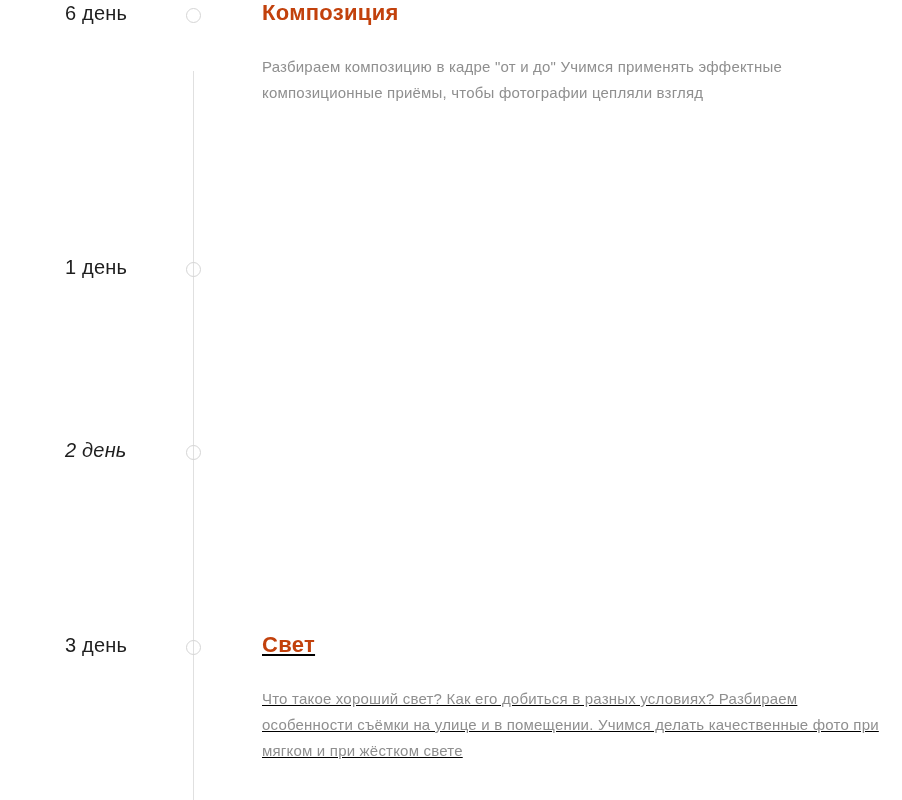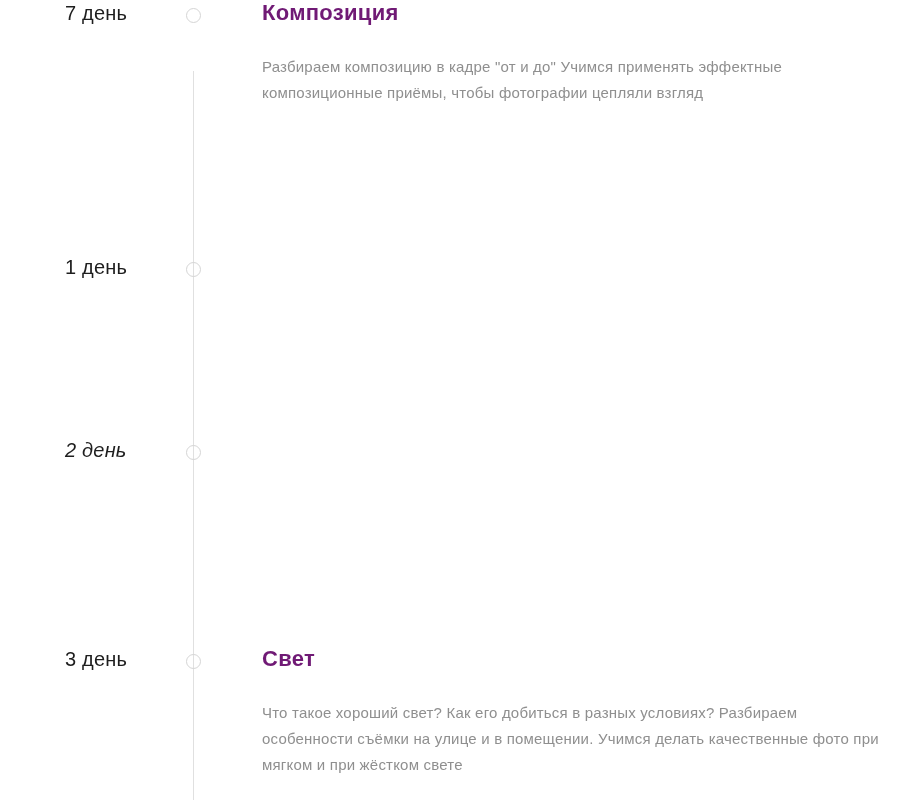--- a/index.html
+++ b/index.html
@@ -30,21 +30,21 @@
   }
 
   .timeline-item {
     position: absolute;
     left: 0;
     width: 902px;
   }
   .timeline-item:nth-of-type(1) { top: 49px; }
   .timeline-item:nth-of-type(2) { top: 254px; }
   .timeline-item:nth-of-type(3) { top: 437px; font-style: italic; }
-  .timeline-item:nth-of-type(4) { top: 646px; }
+  .timeline-item:nth-of-type(4) { top: 632px; text-decoration: underline; }
 
   .day-label {
     position: absolute;
     left: 65px;
     top: 0;
     font-size: 20px;
     line-height: 26px;
     font-weight: 500;
     color: #1e1e1e;
     letter-spacing: 0.2px;
@@ -65,21 +65,21 @@
 
   .item-content {
     margin-left: 262px;
     width: 625px;
   }
 
   .item-title {
     font-size: 22px;
     line-height: 26px;
     font-weight: 600;
-    color: #701a75;
+    color: #c2410c;
     letter-spacing: 0.3px;
   }
 
   .item-desc {
     margin-top: 28px;
     font-size: 15px;
     line-height: 26px;
     font-weight: 400;
     color: #8f8f8f;
     letter-spacing: 0.2px;
@@ -108,21 +108,21 @@
     <div class="marker-circle"></div>
     <div class="item-content">
       <h2 class="item-title">Свет</h2>
       <p class="item-desc">Что такое хороший свет? Как его добиться в разных условиях? Разбираем
 особенности съёмки на улице и в помещении. Учимся делать качественные фото при
 мягком и при жёстком свете</p>
     </div>
   </div>
 
   <div class="timeline-item">
-    <div class="day-label">7 день</div>
+    <div class="day-label">6 день</div>
     <div class="marker-circle"></div>
     <div class="item-content">
       <h2 class="item-title">Композиция</h2>
       <p class="item-desc">Разбираем композицию в кадре "от и до" Учимся применять эффектные
 композиционные приёмы, чтобы фотографии цепляли взгляд</p>
     </div>
   </div>
 
 </div>
 

